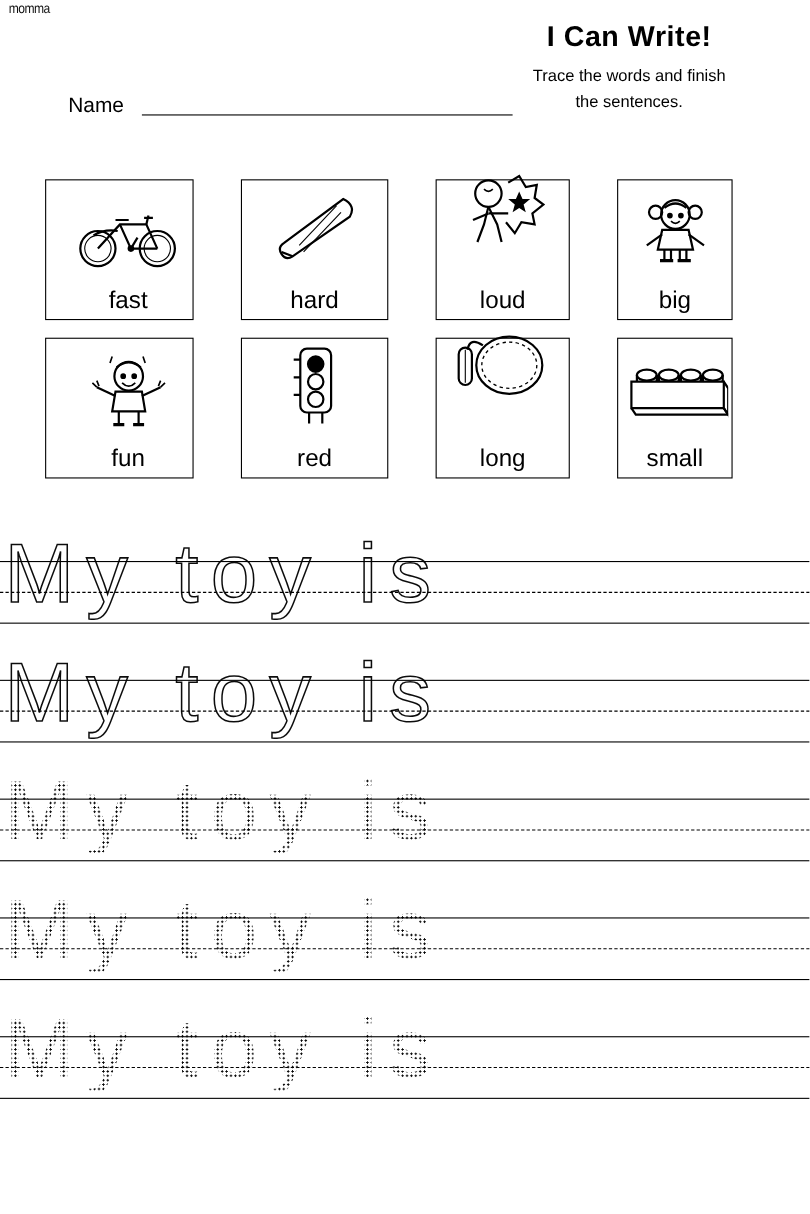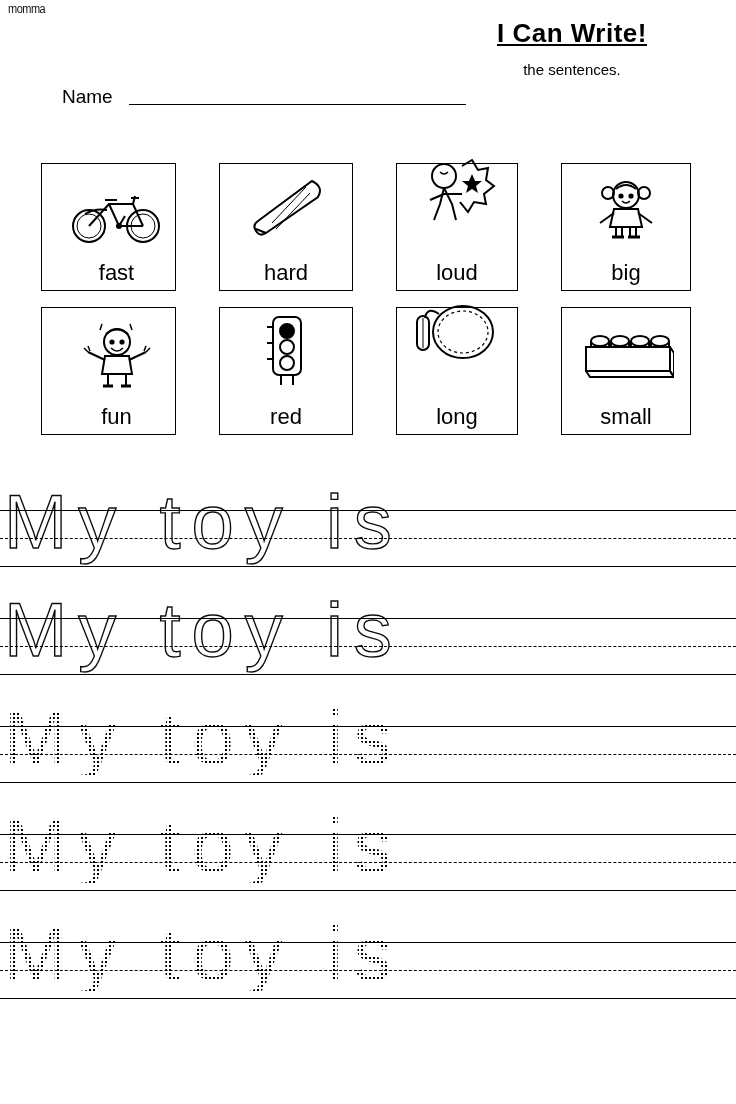--- a/index.html
+++ b/index.html
@@ -32,21 +32,20 @@
   .header {
     position: absolute;
     top: 18px;
     right: 14px;
     width: 300px;
     text-align: center;
   }
   .title {
     font-size: 26px;
     font-weight: bold;
-    text-decoration: underline;
     letter-spacing: 0.5px;
     margin: 0 0 10px 0;
     white-space: nowrap;
   }
   .subtitle {
     font-size: 15px;
     line-height: 1.5;
     margin: 0;
     white-space: nowrap;
   }
@@ -89,21 +88,21 @@
     margin-right: 43px;
     display: flex;
     flex-direction: column;
     align-items: center;
     justify-content: flex-end;
     background: #fff;
   }
   .cell:nth-child(1) { width: 135px; height: 128px; padding-left: 16px; }
   .cell:nth-child(2) { width: 134px; height: 128px; gap: 14px; }
   .cell:nth-child(3) { width: 122px; height: 128px; gap: 36px; }
-  .cell:nth-child(4) { width: 130px; height: 128px; margin-right: 0; }
+  .cell:nth-child(4) { width: 105px; height: 128px; margin-right: 0; }
   .cell .art {
     flex: 1;
     display: flex;
     align-items: center;
     justify-content: center;
     width: 100%;
   }
   .cell .word {
     font-size: 22px;
     font-family: "Liberation Sans", sans-serif;
@@ -172,20 +171,21 @@
   svg { display: block; }
 </style>
 </head>
 <body>
 
 <div class="logo">momma</div>
 
 <div class="header">
   <div class="title">I Can Write!</div>
   <div class="subtitle">
+    <div>Trace the words and finish</div>
     <div class="line2">the sentences.</div>
   </div>
 </div>
 
 <div class="name-row">
   <div class="name-label">Name</div>
   <div class="name-rule"></div>
 </div>
 
 <div class="grid">

